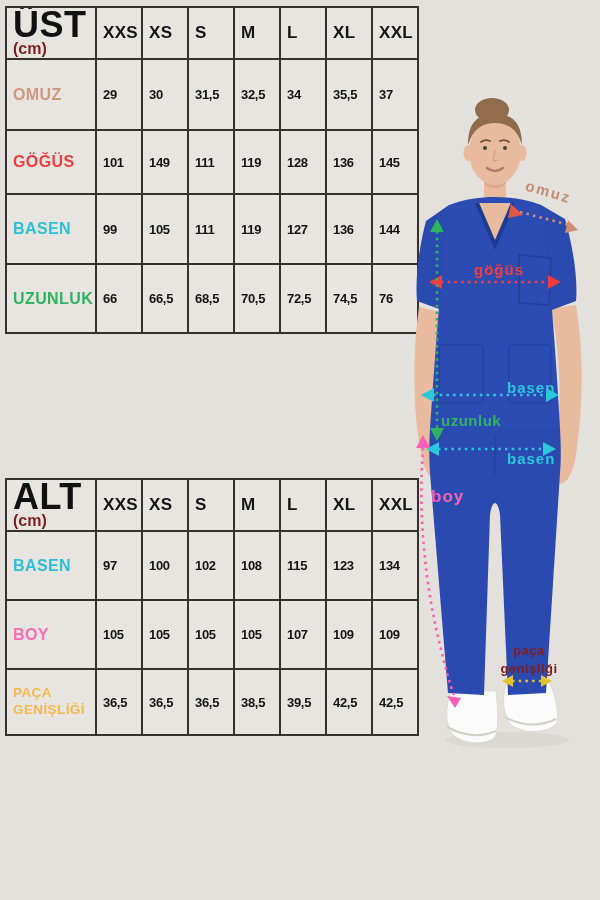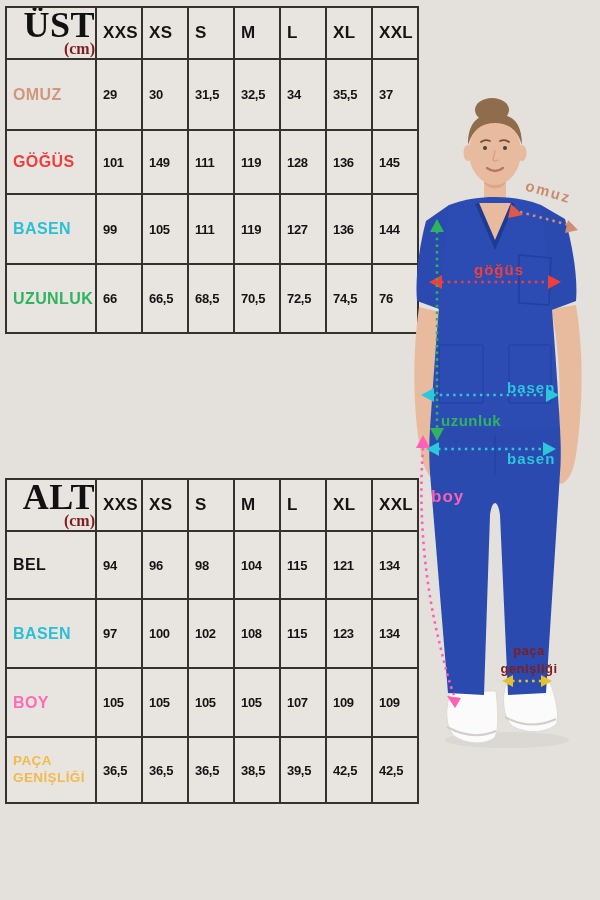--- a/index.html
+++ b/index.html
@@ -9,21 +9,21 @@
     font-family:"Liberation Sans",sans-serif;
   }
   .page{position:absolute;inset:0;}
   .size-table-wrap{position:absolute;left:5px;}
   table.size-table{border-collapse:collapse;table-layout:fixed;}
   table.size-table td{
     border:2px solid #35322e;background:#e8e5e0;
     vertical-align:middle;padding:0 0 0 6px;
     font-weight:700;color:#141414;overflow:hidden;
   }
-  td.title-cell{text-align:right;padding:0;font-family:Liberation Serif, serif;}
+  td.title-cell{text-align:left;padding:0;}
   .tbl-title{font-size:36px;font-weight:800;letter-spacing:.5px;line-height:.95;color:#111;}
   .tbl-unit{font-size:16px;font-weight:700;color:#7f1d1d;margin-top:-2px;}
   td.size-head{font-size:17px;letter-spacing:.3px;}
   td.val{font-size:13px;padding-left:5px;letter-spacing:-0.3px;}
   td.hl{color:#6274e4;}
   td.row-label{font-size:16px;letter-spacing:.4px;line-height:1.25;}
   td.row-label.small{font-size:13.5px;}
   
   .figure{position:absolute;left:395px;top:95px;width:205px;height:660px;}
   .figure svg{position:absolute;left:0;top:0;}
@@ -134,30 +134,20 @@
               <div class="tbl-unit">(cm)</div>
             </td>
             <td class="size-head">XXS</td>
             <td class="size-head hl">XS</td>
             <td class="size-head">S</td>
             <td class="size-head hl">M</td>
             <td class="size-head">L</td>
             <td class="size-head hl">XL</td>
             <td class="size-head">XXL</td>
           </tr>
-          <tr style="height: 68px;">
-            <td class="row-label" style="color: rgb(20, 20, 20);">BEL</td>
-            <td class="val">94</td>
-            <td class="val hl">96</td>
-            <td class="val">98</td>
-            <td class="val hl">104</td>
-            <td class="val">115</td>
-            <td class="val hl">121</td>
-            <td class="val">134</td>
-          </tr>
           <tr style="height: 69px;">
             <td class="row-label" style="color: rgb(43, 192, 214);">BASEN</td>
             <td class="val">97</td>
             <td class="val hl">100</td>
             <td class="val">102</td>
             <td class="val hl">108</td>
             <td class="val">115</td>
             <td class="val hl">123</td>
             <td class="val">134</td>
           </tr>

